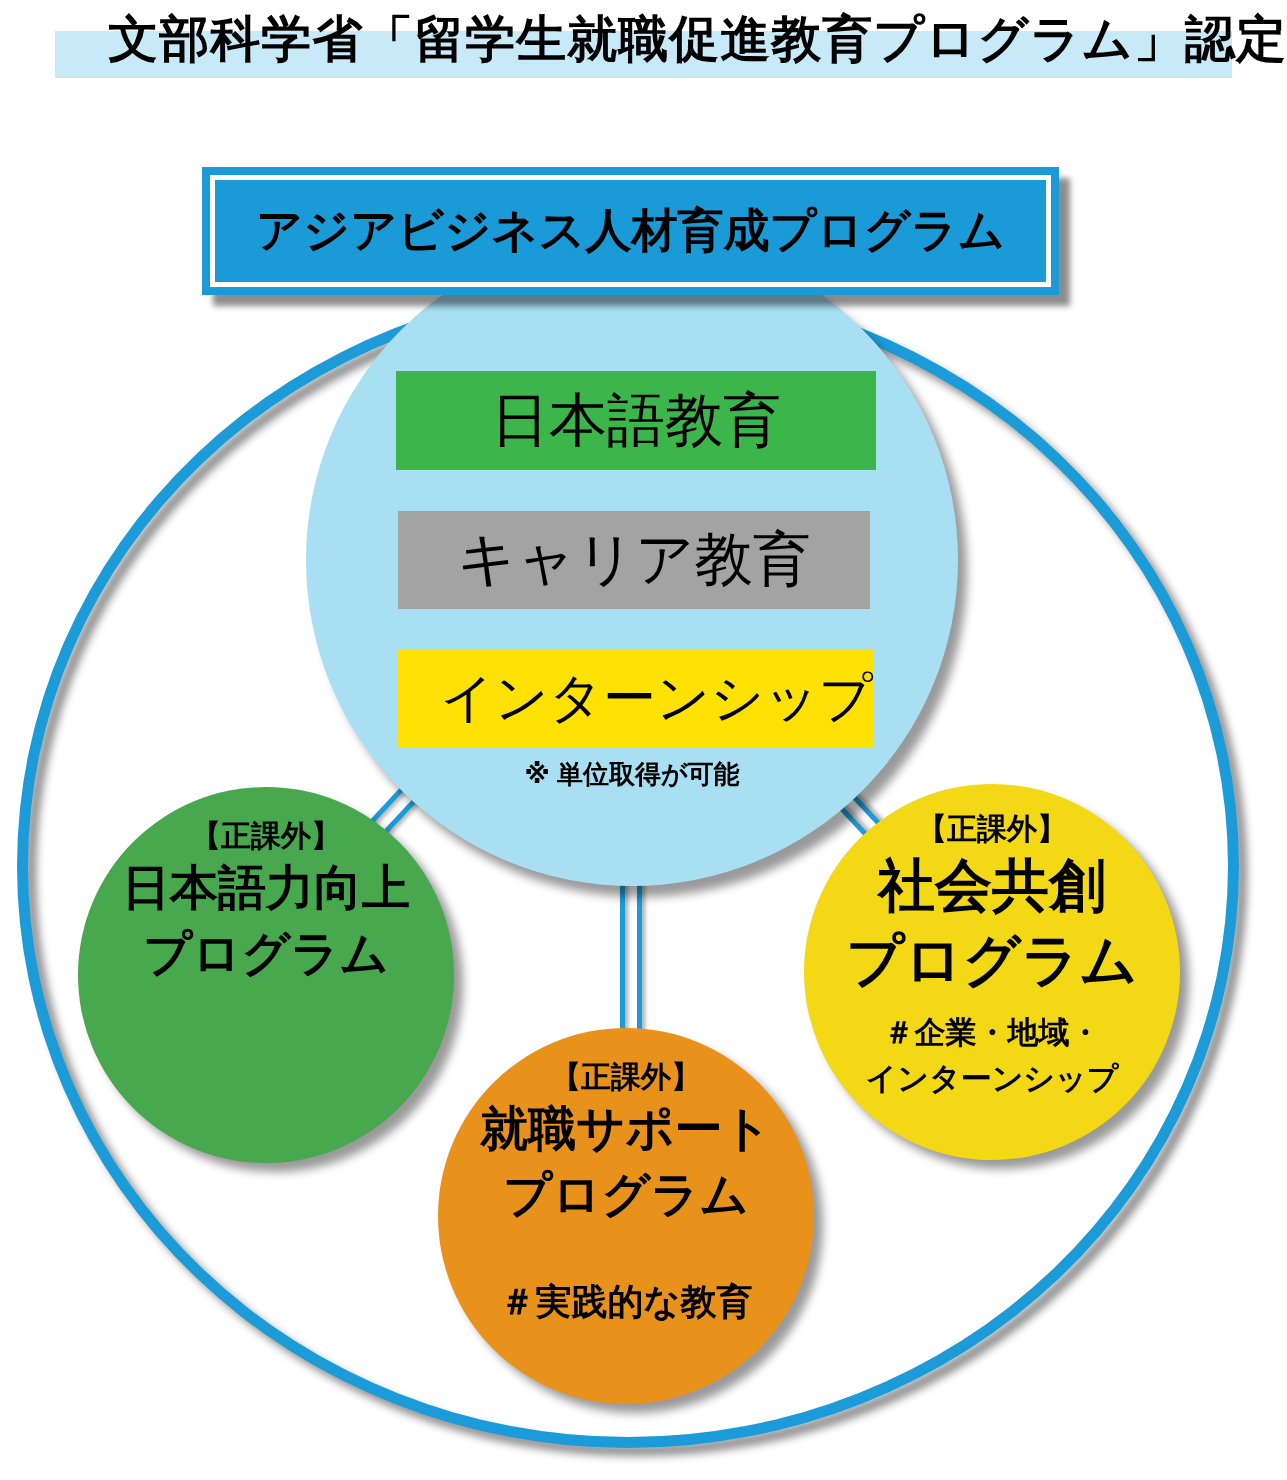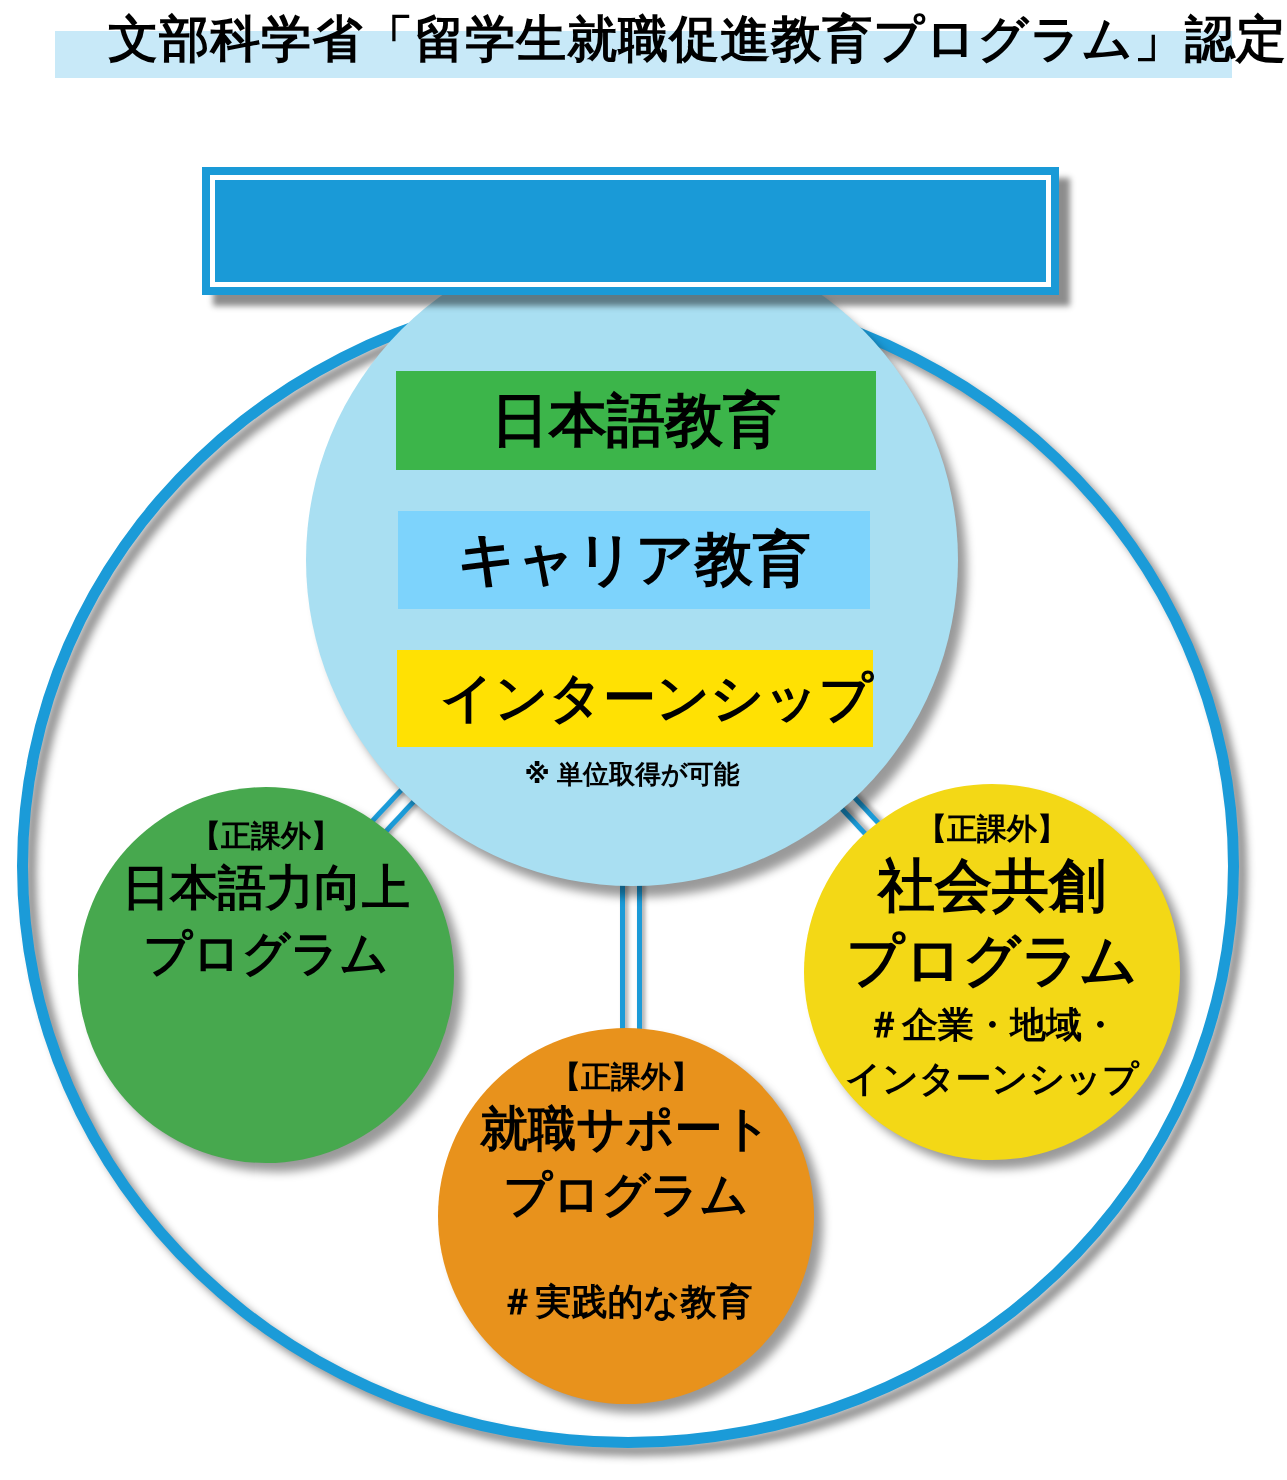--- a/index.html
+++ b/index.html
@@ -28,21 +28,21 @@
   .connector.left {left:372px;top:766px;height:112px;transform:rotate(43deg);}
   .connector.center{left:620px;top:868px;height:172px;}
   .connector.right{left:852px;top:763px;height:112px;transform:rotate(-43deg);}
   
   .main-circle{
     position:absolute;left:306px;top:234px;width:652px;height:652px;z-index:3;
     border-radius:50%;box-shadow:9px 11px 10px rgba(0,0,0,0.4);
   }
   .bar{
     position:absolute;z-index:4;display:flex;align-items:center;justify-content:center;
-    font-weight:700;white-space:nowrap;
+    font-weight:400;white-space:nowrap;
   }
   .bar.b1{left:396px;top:371px;width:480px;height:99px;font-size:58px;}
   .bar.b2{left:398px;top:511px;width:472px;height:98px;font-size:58px;}
   .bar.b3{left:397px;top:650px;width:476px;height:97px;font-size:53px;}
   .credit-note{
     position:absolute;left:432px;top:757px;width:400px;z-index:4;text-align:center;
     font-size:26px;font-weight:600;white-space:nowrap;
   }
   
   .sat{
@@ -52,21 +52,21 @@
   }
   .sat.green {left:78px; top:787px; padding-top:30px;}
   .sat.orange{left:438px;top:1028px;padding-top:30px;}
   .sat.yellow{left:804px;top:784px; padding-top:26px;}
   .sat .tag{font-size:30px;font-weight:800;line-height:1.25;}
   .sat .big{font-size:48px;font-weight:900;line-height:1.38;white-space:nowrap;}
   .sat.yellow .big{font-size:57px;line-height:1.32;}
   .sat .hash{font-weight:700;white-space:nowrap;}
   .sat.green .hash{font-size:38px;margin-top:52px;}
   .sat.orange .hash{font-size:36px;margin-top:50px;}
-  .sat.yellow .hash{font-size:36px;line-height:1.5;font-family:Liberation Serif, serif;}
+  .sat.yellow .hash{font-size:31px;line-height:1.5;margin-top:12px;font-family:Liberation Serif, serif;}
   
   .header-box{
     position:absolute;left:202px;top:167px;width:857px;height:128px;z-index:5;
     box-shadow:11px 11px 6px rgba(0,0,0,0.45);
     display:flex;align-items:center;justify-content:center;
   }
   .header-box .frame{position:absolute;left:8px;top:8px;right:8px;bottom:8px;border:5px solid #ffffff;}
   .header-box .label{position:relative;font-size:46px;font-weight:900;white-space:nowrap;z-index:1;}
 </style>
 </head>
@@ -81,21 +81,21 @@
 
   <div class="connector left"></div>
   <div class="connector center"></div>
   <div class="connector right"></div>
 
   <div class="main-circle" style="background-color: rgb(169, 223, 242);"></div>
 
   <div class="bar b1" style="background-color: rgb(60, 181, 74);">
     <span>日本語教育</span>
   </div>
-  <div class="bar b2" style="background-color: #7dd3fc;">
+  <div class="bar b2" style="background-color: #a3a3a3;">
     <span>キャリア教育</span>
   </div>
   <div class="bar b3" style="background-color: rgb(255, 225, 3); justify-content: flex-end;">
     <span>インターンシップ</span>
   </div>
 
   <div class="credit-note">※ 単位取得が可能</div>
 
   <div class="sat green" style="background-color: rgb(71, 168, 78);">
     <div class="tag">【正課外】</div>
@@ -115,15 +115,16 @@
     <div class="big">社会共創</div>
     <div class="big">プログラム</div>
     <div class="hash">
       <div>＃企業・地域・</div>
       <div>インターンシップ</div>
     </div>
   </div>
 
   <div class="header-box" style="background-color: rgb(26, 154, 215);">
     <div class="frame"></div>
+    <div class="label">アジアビジネス人材育成プログラム</div>
   </div>
 
 </div>
 
 </body></html>

